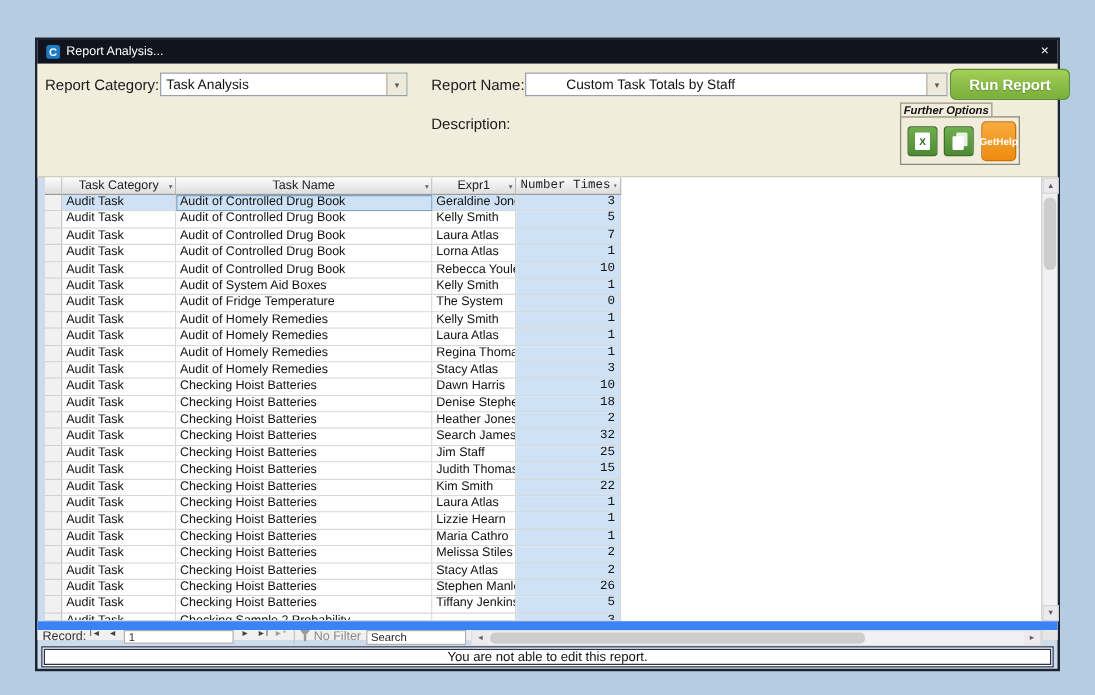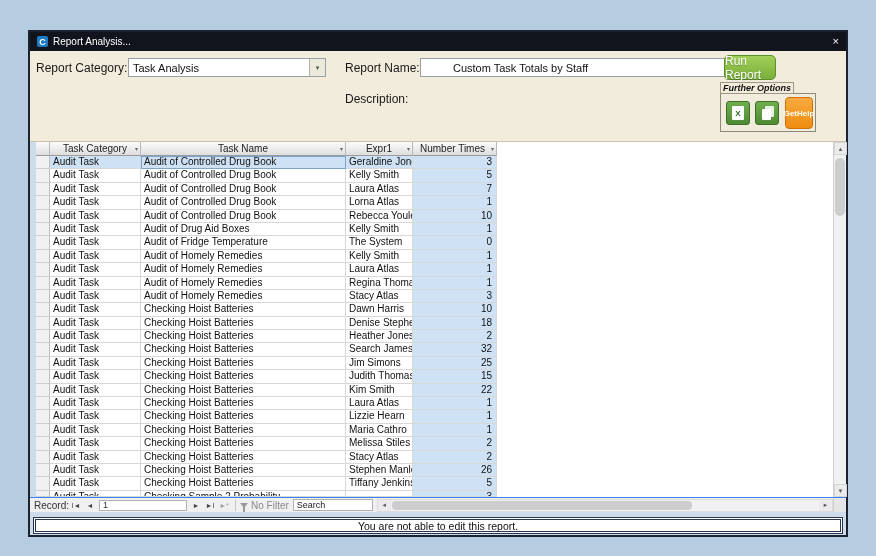--- a/index.html
+++ b/index.html
@@ -14,21 +14,21 @@
   .title { color:#fff; font-size:10px; }
   .close { margin-left:auto; color:#fff; font-size:11px; line-height:11px; }
 
   
   .toolbar { position:absolute; left:0; top:19px; width:816px; height:91px; background:#f1ecdb; border-bottom:1px solid #c9c3ad; }
   .tlabel { position:absolute; font-size:12px; color:#1a1a1a; }
   .dd { position:absolute; background:#fff; border:1px solid #9aa0a8; height:19px; font-size:11px; display:flex; align-items:center; padding-left:4px; }
   .dd .arrowbox { position:absolute; right:0; top:0; width:16px; height:17px; background:#eceada; border-left:1px solid #b5b2a4; display:flex; align-items:center; justify-content:center; font-size:7px; color:#555; }
   .dd-cat  { left:98px;  top:7px; width:198px; }
   .dd-name { left:390px; top:7px; width:338px;padding-left:32px; }
-  .run-btn { position:absolute; left:694px; top:4px; width:52px; height:25px; background:linear-gradient(#a2cf58,#78af3b); border:1px solid #5d8f2b; border-radius:5px; color:#fff; font-weight:normal; font-size:12px; text-shadow:0 1px 1px rgba(0,0,0,.3); display:flex; align-items:center; justify-content:center; }
+  .run-btn { position:absolute; left:730px; top:4px; width:96px; height:25px; background:linear-gradient(#a2cf58,#78af3b); border:1px solid #5d8f2b; border-radius:5px; color:#fff; font-weight:bold; font-size:12px; text-shadow:0 1px 1px rgba(0,0,0,.3); display:flex; align-items:center; justify-content:center; }
   .desc-box { position:absolute; left:390px; top:37px; width:292px; height:44px; background:#fff; border:1px solid #7d8591; font-size:11px; line-height:13px; padding:2px 4px; overflow:hidden; }
   .further-label { position:absolute; left:690px; top:31px; font-size:9px; font-weight:bold; font-style:italic; border:1px solid #9b9785; padding:0 2px; background:#f1ecdb; z-index:2; }
   .group-box { position:absolute; left:690px; top:42px; width:96px; height:39px; border:1px solid #8a8a7a; }
   .gbtn { position:absolute; top:7px; width:24px; height:24px; border-radius:3px; background:linear-gradient(#6fae4e,#4e8a34); border:1px solid #3c6f27; display:flex; align-items:center; justify-content:center; }
   .gbtn1 { left:5px; } .gbtn2 { left:34px; }
   .icon-page { width:12px; height:14px; background:#fff; border-radius:1px; display:flex; align-items:center; justify-content:center; font-size:8px; font-weight:bold; color:#2e6b1e; }
   .icon-copy { width:9px; height:11px; background:#fff; border-radius:1px; box-shadow:3px -3px 0 0 rgba(255,255,255,.85); margin:2px 0 0 -2px; }
   .help-btn { position:absolute; left:64px; top:3px; width:28px; height:32px; background:linear-gradient(#f8ab40,#ee8c10); border:1px solid #c9720a; border-radius:4px; color:#fff; font-size:8px; font-weight:bold; line-height:9px; display:flex; flex-direction:row; align-items:center; justify-content:center; }
 
   
@@ -38,34 +38,34 @@
   .hcell .harrow { position:absolute; right:2px; top:3px; font-size:6px; color:#666; }
   .hfiller { flex:1; background:#fff; }
   .row { display:flex; height:13.4px; }
   .row.partial { height:6px; overflow:hidden; }
   .cell { border-right:1px solid #d8d8d8; border-bottom:1px solid #d8d8d8; font-size:10px; line-height:12.6px; padding:0 2px 0 3px; white-space:nowrap; overflow:hidden; background:#fff; }
   .sel { background:#f1f1f1 !important; border-right:1px solid #bdbdbd; border-bottom:1px solid #d0d0d0; }
   .c0 { width:14px; flex:none; }
   .c1 { width:91px; flex:none; }
   .c2 { width:205px; flex:none; }
   .c3 { width:67px; flex:none; }
-  .c4 { width:84px; flex:none; text-align:right; padding-right:4px; }
+  .c4 { width:84px; flex:none; text-align:right; padding-right:4px;font-family:Liberation Mono, monospace; }
   .filler { flex:1; border-right:none; border-bottom:none; background:#fff; }
   .cell.colsel { background:#cfe2f5; }
   .row.selected .cell:not(.sel):not(.filler) { background:#cfe2f5; }
   .row.selected .c2 { background:#b7d3ee; outline:1px solid #7aa4cc; outline-offset:-1px; }
 
   
   .vscroll { position:absolute; left:803px; top:110px; width:13px; height:355px; background:#f1f1f3; border-left:1px solid #d0d0d0; }
   .varrow { position:absolute; left:0; width:13px; height:13px; background:#eceaed; border:1px solid #d5d5d5; display:flex; align-items:center; justify-content:center; font-size:6px; color:#606060; }
   .vup { top:0; } .vdown { bottom:0; }
   .vthumb { position:absolute; left:1px; top:16px; width:10px; height:58px; background:#cdcdcd; border-radius:5px; }
 
   
-  .recnav { position:absolute; left:0; top:465px; width:816px; height:15px; background:#f0f0f0; border-top:1px solid #3b82f6; display:flex; align-items:center; font-size:10px; color:#333; }
+  .recnav { position:absolute; left:0; top:465px; width:816px; height:15px; background:#f0f0f0; border-top:7px solid #3b82f6; display:flex; font-size:10px; color:#333; }
   .recnav .rlabel { margin-left:4px; font-size:10px; }
   .nbtn { width:14px; text-align:center; font-size:7px; color:#444; flex:none; }
   .nbtn.dim { color:#a0a0a0; }
   .rec-box { width:88px; height:11px; border:1px solid #b0b0b0; background:#fff; font-size:9px; padding-left:3px; display:flex; align-items:center; margin:0 2px; }
   .vsep { width:1px; height:11px; background:#c4c4c4; margin:0 4px; flex:none; }
   .funnel { width:0; height:0; border-left:4px solid transparent; border-right:4px solid transparent; border-top:5px solid #9a9a9a; position:relative; margin-right:3px; flex:none; }
   .funnel:after { content:""; position:absolute; left:-1px; top:-1px; width:2px; height:5px; background:#9a9a9a; }
   .nofilter { color:#8a8a8a; margin-right:4px; }
   .search-box { width:80px; height:12px; border:1px solid #b0b0b0; background:#fff; font-size:9px; color:#222; padding-left:3px; display:flex; align-items:center; margin-right:4px; }
   .hscroll { flex:1; height:13px; background:#f1f1f3; position:relative; border:1px solid #dcdcdc; }
@@ -179,21 +179,21 @@
           <div class="cell sel c0"></div>
           <div class="cell c1">Audit Task</div>
           <div class="cell c2">Audit of Controlled Drug Book</div>
           <div class="cell c3">Rebecca Youle</div>
           <div class="cell c4 colsel">10</div>
           <div class="cell filler"></div>
         </div>
         <div class="row">
           <div class="cell sel c0"></div>
           <div class="cell c1">Audit Task</div>
-          <div class="cell c2">Audit of Drug Aid Boxes</div>
+          <div class="cell c2">Audit of System Aid Boxes</div>
           <div class="cell c3">Kelly Smith</div>
           <div class="cell c4 colsel">1</div>
           <div class="cell filler"></div>
         </div>
         <div class="row">
           <div class="cell sel c0"></div>
           <div class="cell c1">Audit Task</div>
           <div class="cell c2">Audit of Fridge Temperature</div>
           <div class="cell c3">The System</div>
           <div class="cell c4 colsel">0</div>
@@ -260,21 +260,21 @@
           <div class="cell c1">Audit Task</div>
           <div class="cell c2">Checking Hoist Batteries</div>
           <div class="cell c3">Search James</div>
           <div class="cell c4 colsel">32</div>
           <div class="cell filler"></div>
         </div>
         <div class="row">
           <div class="cell sel c0"></div>
           <div class="cell c1">Audit Task</div>
           <div class="cell c2">Checking Hoist Batteries</div>
-          <div class="cell c3">Jim Simons</div>
+          <div class="cell c3">Jim Staff</div>
           <div class="cell c4 colsel">25</div>
           <div class="cell filler"></div>
         </div>
         <div class="row">
           <div class="cell sel c0"></div>
           <div class="cell c1">Audit Task</div>
           <div class="cell c2">Checking Hoist Batteries</div>
           <div class="cell c3">Judith Thomas</div>
           <div class="cell c4 colsel">15</div>
           <div class="cell filler"></div>

